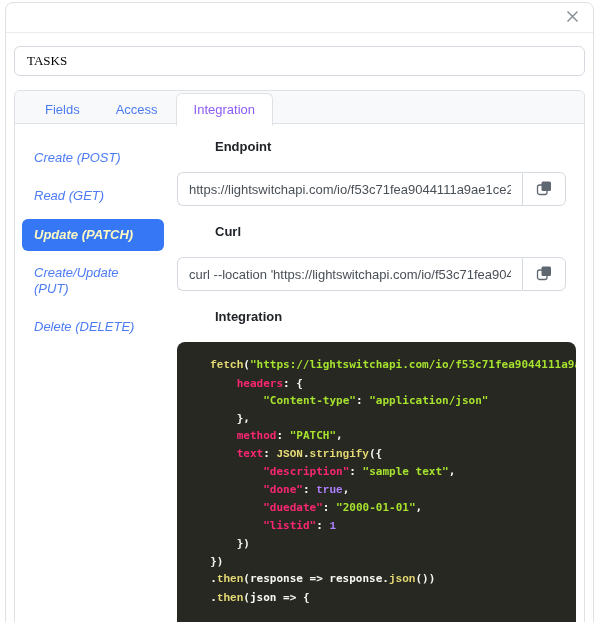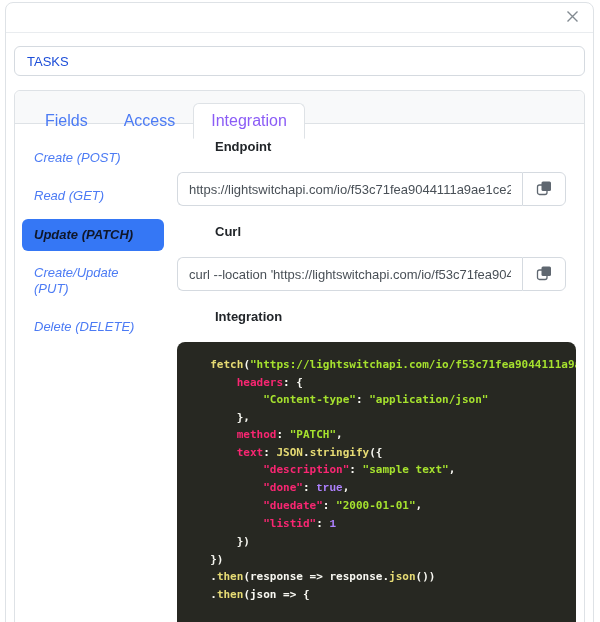--- a/index.html
+++ b/index.html
@@ -10,46 +10,46 @@
   *{box-sizing:border-box;margin:0;padding:0;}
   html,body{width:600px;height:622px;overflow:hidden;background:#fff;
     font-family:"Liberation Sans",sans-serif;}
   .modal{position:absolute;left:5px;top:2px;width:589px;height:700px;
     background:#fff;border:1px solid var(--border);border-radius:8px 8px 0 0;}
   .modal-header{height:30px;border-bottom:1px solid #e9ecef;position:relative;}
   .close-btn{position:absolute;right:12px;top:6px;width:18px;height:18px;border:none;
     background:transparent;cursor:pointer;padding:0;}
   .modal-body{padding:13px 8px 0 8px;}
   .name-input{width:100%;height:30px;border:1px solid var(--input-border);border-radius:6px;
-    padding:12px 12px;font-size:13px;color:#1d4ed8;font-family:Liberation Sans, sans-serif;outline:none;}
+    padding:12px 12px;font-size:13px;color:#000000;font-family:Liberation Serif, serif;outline:none;}
   .tabs-card{margin-top:14px;border:1px solid var(--border);border-radius:6px 6px 0 0;height:600px;}
   .tab-bar{background:#f8f9fa;border-bottom:1px solid var(--border);display:flex;
     align-items:flex-end;padding:0 0 0 12px;height:33px;border-radius:6px 6px 0 0;}
-  .tab{font-size:16px;padding:8px 17px;color:var(--accent);cursor:pointer;background:transparent;
-    border:1px solid transparent;border-radius:6px 6px 0 0;position:relative;top:16px;}
+  .tab{font-size:13px;padding:8px 17px;color:var(--accent);cursor:pointer;background:transparent;
+    border:1px solid transparent;border-radius:6px 6px 0 0;position:relative;top:3px;}
   .tab.active{background:#fff;color:#8b5cf6;border-color:var(--border);border-bottom-color:#fff;}
   .tab-content{display:flex;padding:15px 8px 0 7px;}
   .op-nav{width:142px;flex:none;padding-top:3px;}
   .op-item{display:block;font-size:13px;color:var(--accent);padding:8px 12px;margin-bottom:6px;
     border-radius:6px;cursor:pointer;line-height:1.25;font-style:italic;}
-  .op-item.active{background:var(--pill);color:#0f172a;font-weight:600;}
+  .op-item.active{background:var(--pill);color:#fef9c3;font-weight:600;}
   .panel{flex:1;min-width:0;padding-left:13px;}
   .panel h3{font-size:13px;font-weight:700;color:#212529;margin-bottom:18px;padding-left:38px;}
   .method-line{font-size:13px;color:#3d4349;margin-bottom:17px;}
   .input-group{display:flex;height:34px;margin-bottom:18px;margin-right:10px;}
   .input-group input{flex:1;min-width:0;border:1px solid var(--input-border);
     border-right:none;border-radius:6px 0 0 6px;padding:0 11px;font-size:13px;color:#495057;
     font-family:"Liberation Sans",sans-serif;outline:none;}
   .copy-btn{width:44px;flex:none;border:1px solid var(--input-border);background:#fff;
     border-radius:0 6px 6px 0;cursor:pointer;display:flex;align-items:center;justify-content:center;}
   .code-wrap{background:var(--codebg);border-radius:8px;padding:14px 0 16px 20px;
     overflow:hidden;min-height:315px;}
   .code-line{font-family:"DejaVu Sans Mono",monospace;font-size:11px;font-weight:bold;
     line-height:17.5px;white-space:pre;color:var(--tok-p);}
-  .tok-p{color:var(--tok-p);} .tok-fn{color:var(--tok-fn);} .tok-prop{color:var(--tok-prop);}
+  .tok-p{color:var(--tok-p);} .tok-fn{color:var(--tok-fn);font-family:Liberation Mono, monospace;} .tok-prop{color:var(--tok-prop);}
   .tok-str{color:var(--tok-str);} .tok-lit{color:var(--tok-lit);font-family:Liberation Mono, monospace;}
 </style>
 </head>
 <body>
 
 <div class="modal">
   <div class="modal-header">
     <button class="close-btn">
       <span>
         <svg width="15" height="15" viewBox="0 0 15 15">

